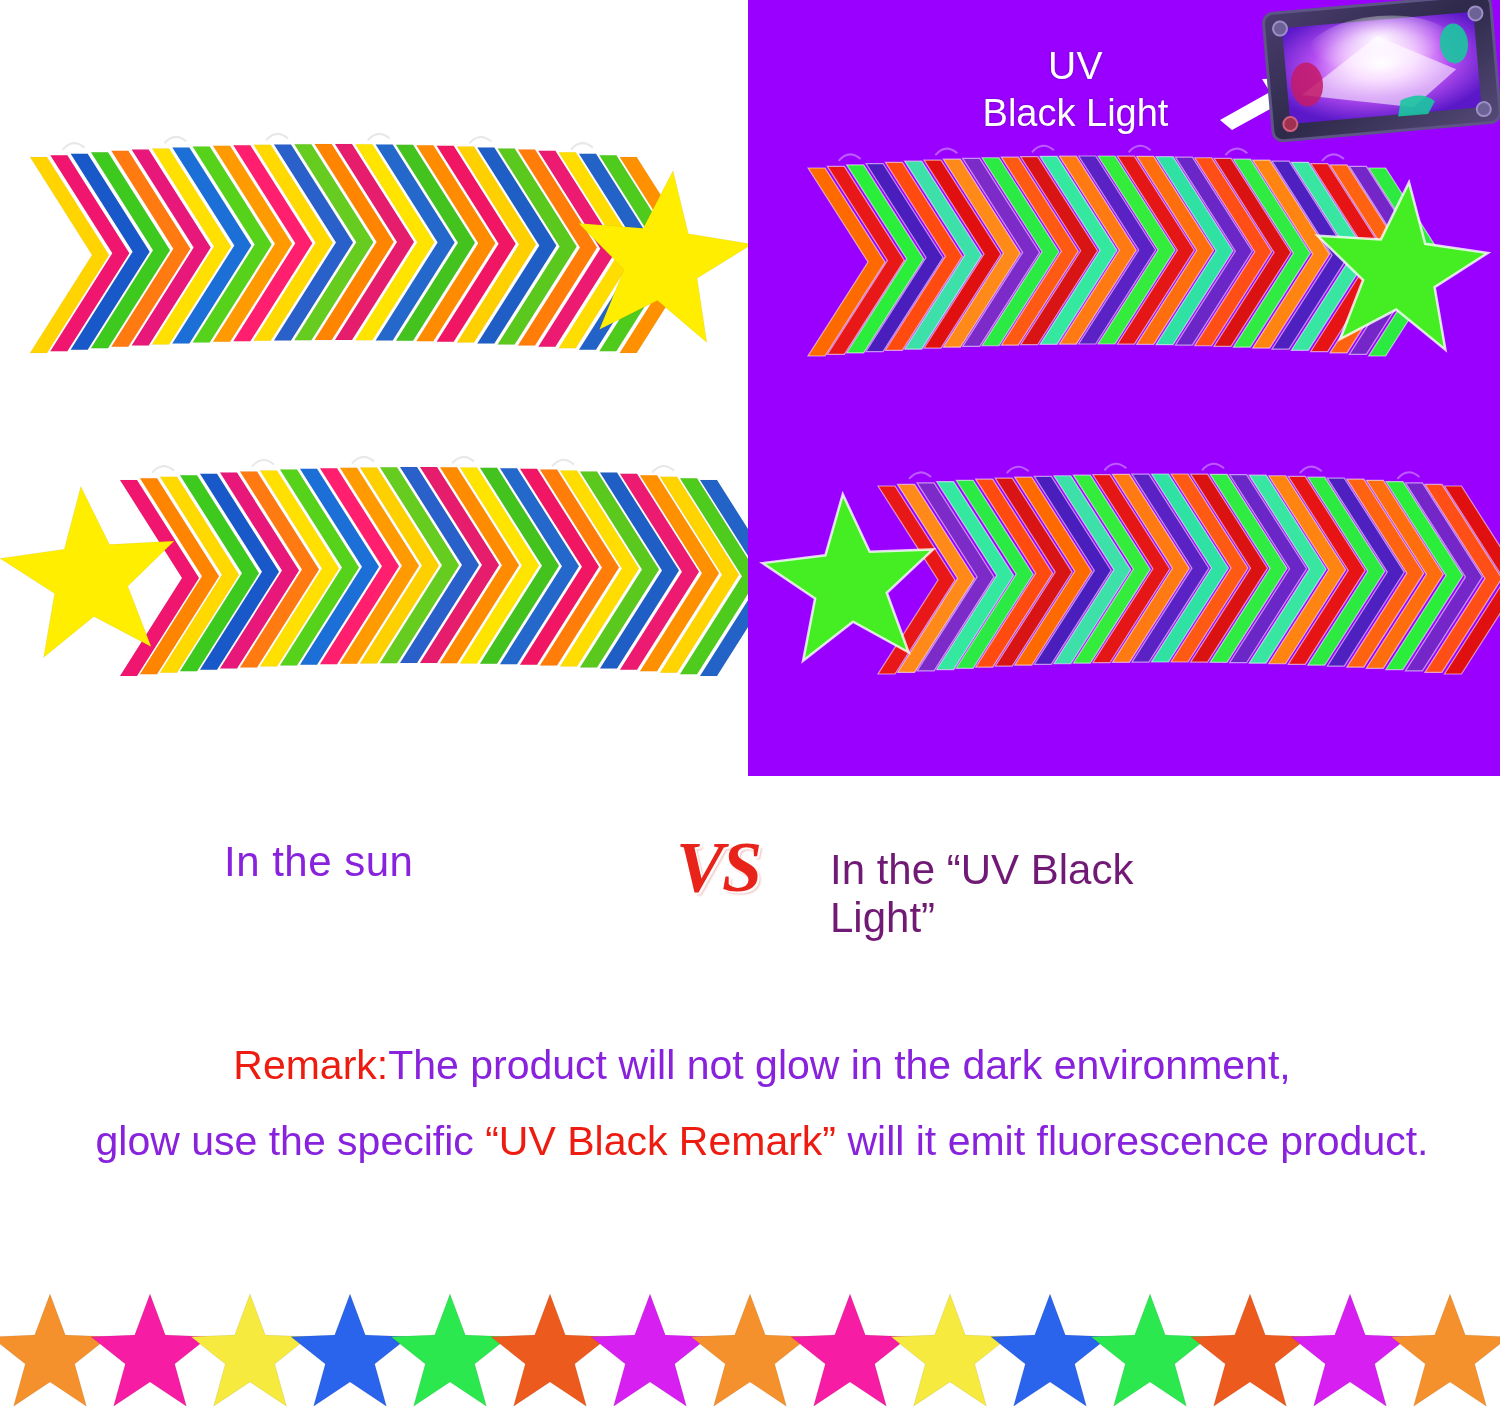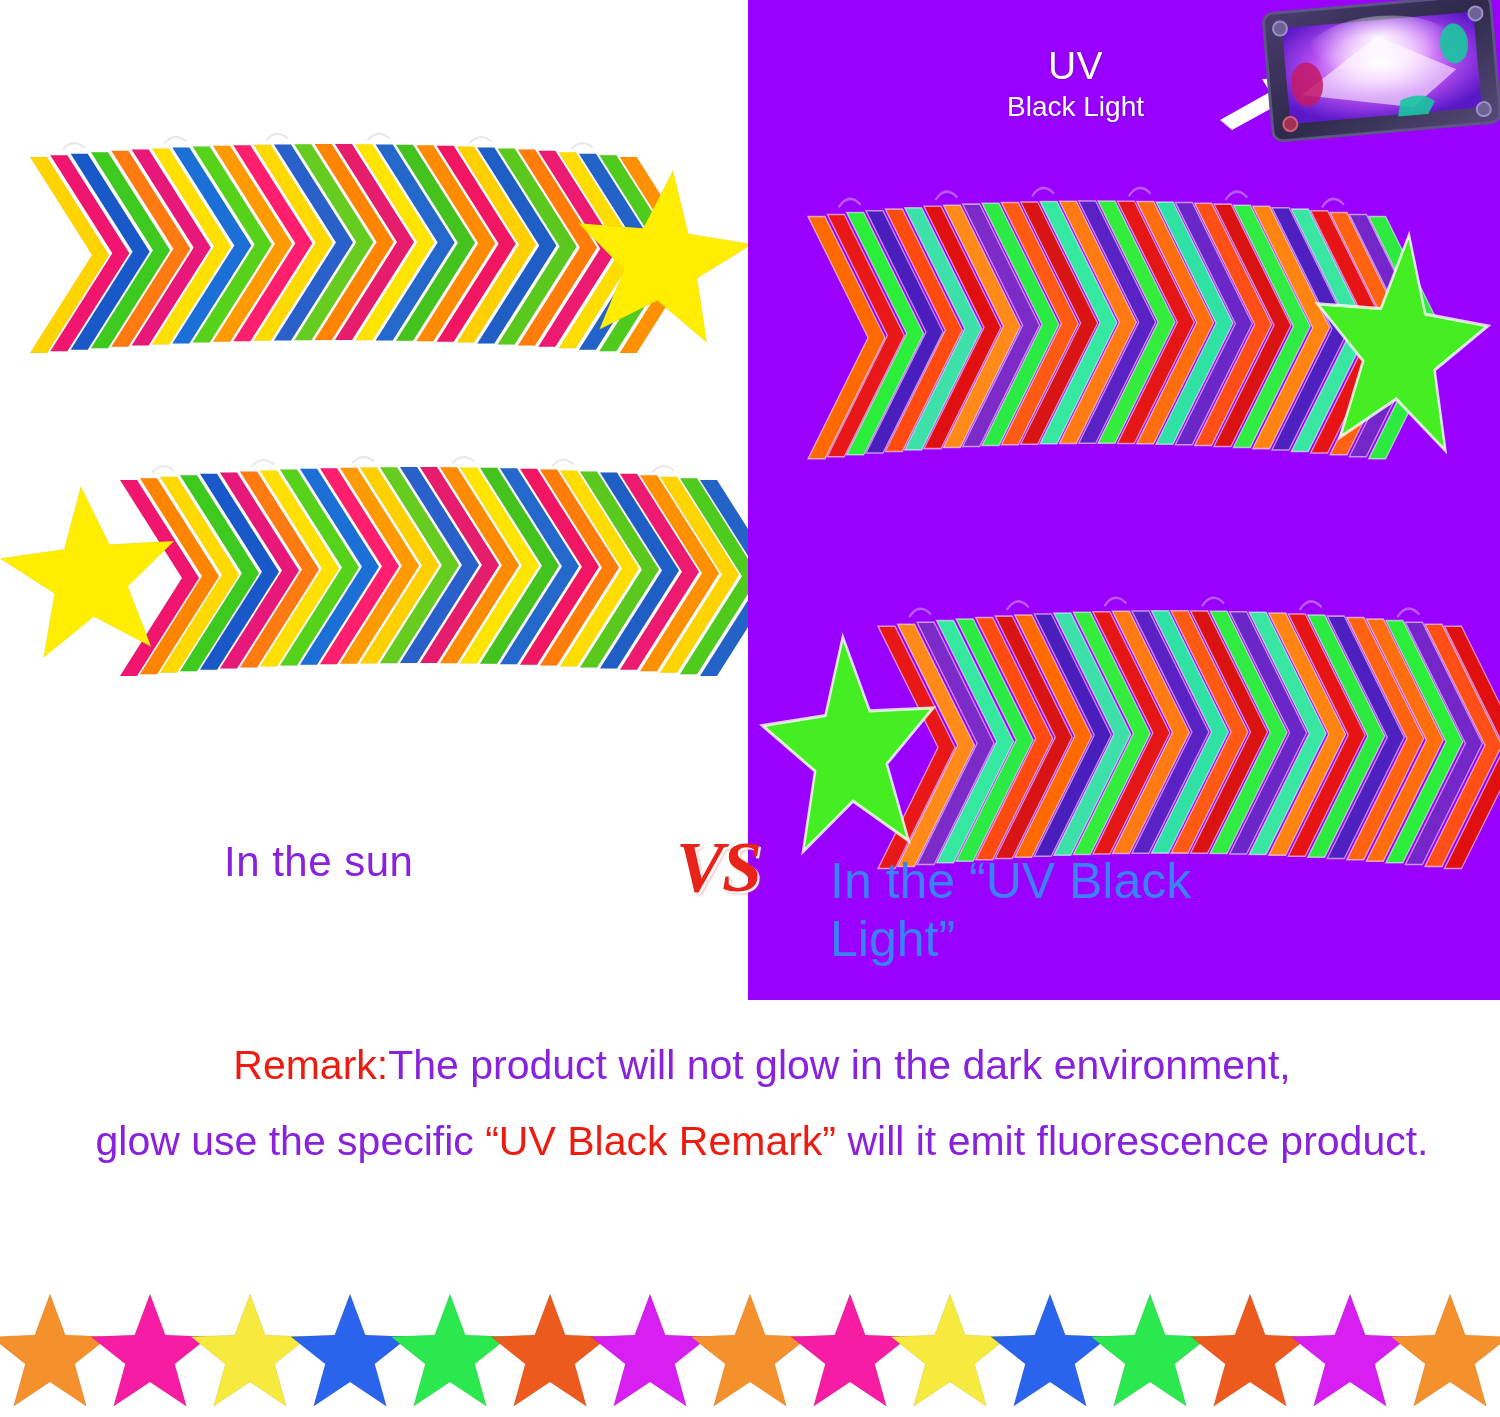--- a/index.html
+++ b/index.html
@@ -24,21 +24,21 @@
   .sun-panel {
     position: absolute;
     left: 0; top: 0;
     width: 748px; height: 790px;
     background: #ffffff;
     overflow: hidden;
   }
   .uv-panel {
     position: absolute;
     left: 748px; top: 0;
-    width: 752px; height: 1000px;
+    width: 752px; height: 776px;
     background: #9900ff;
     overflow: hidden;
   }
 
   
   .garland {
     position: absolute;
     width: 100%;
     height: 100%;
   }
@@ -48,21 +48,21 @@
   .uv-label {
     position: absolute;
     left: 200px; top: 42px;
     width: 255px;
     text-align: center;
     color: #ffffff;
     line-height: 1.22;
     text-shadow: 0 0 3px rgba(0,0,0,0.25);
   }
   .uv-label .l1 { font-size: 39px; letter-spacing: 0.5px; }
-  .uv-label .l2 { font-size: 28px; }
+  .uv-label .l2 { font-size: 38px; }
 
   .uv-arrow {
     position: absolute;
     left: 470px; top: 72px;
     width: 90px; height: 60px;
   }
 
   .lamp-photo {
     position: absolute;
     left: 512px; top: -8px;
@@ -88,23 +88,23 @@
     font-family: "Liberation Serif", serif;
     font-size: 72px;
     font-weight: bold;
     color: #e8231a;
     font-style: italic;
     text-shadow: 2px 2px 0 rgba(255,255,255,0.9), 3px 3px 2px rgba(200,80,70,0.35);
     letter-spacing: -2px;
   }
   .cap-uv {
     position: absolute;
-    left: 830px; top: 32px;
-    font-size: 50px;
-    color: #3b82f6;
+    left: 830px; top: 26px;
+    font-size: 42px;
+    color: #701a75;
   }
 
   
   .remark {
     position: absolute;
     left: 0; top: 1028px;
     width: 1500px;
     text-align: center;
     font-size: 41px;
     line-height: 1.85;

